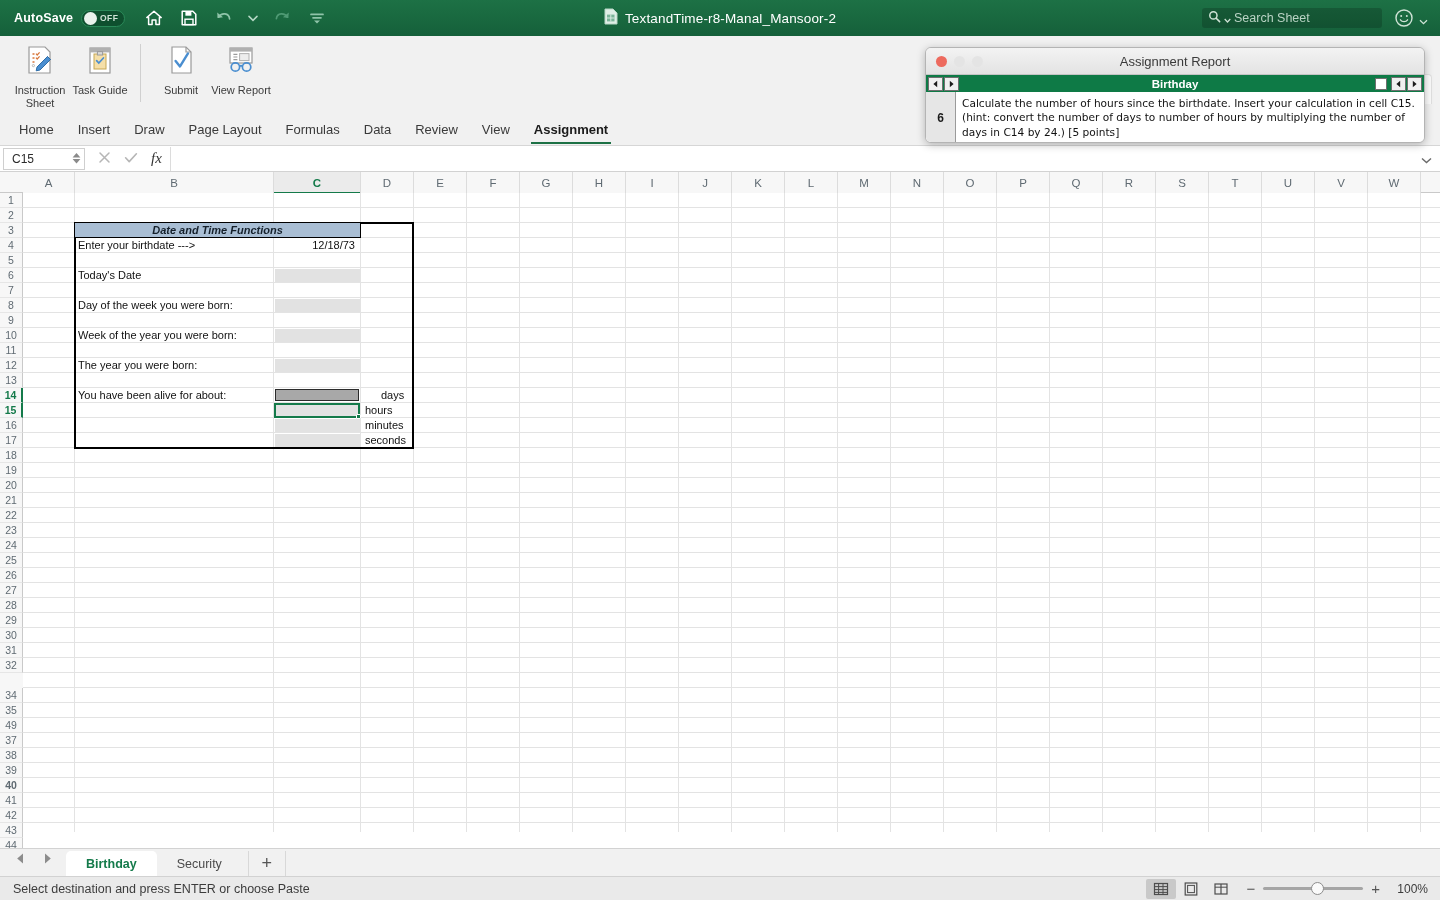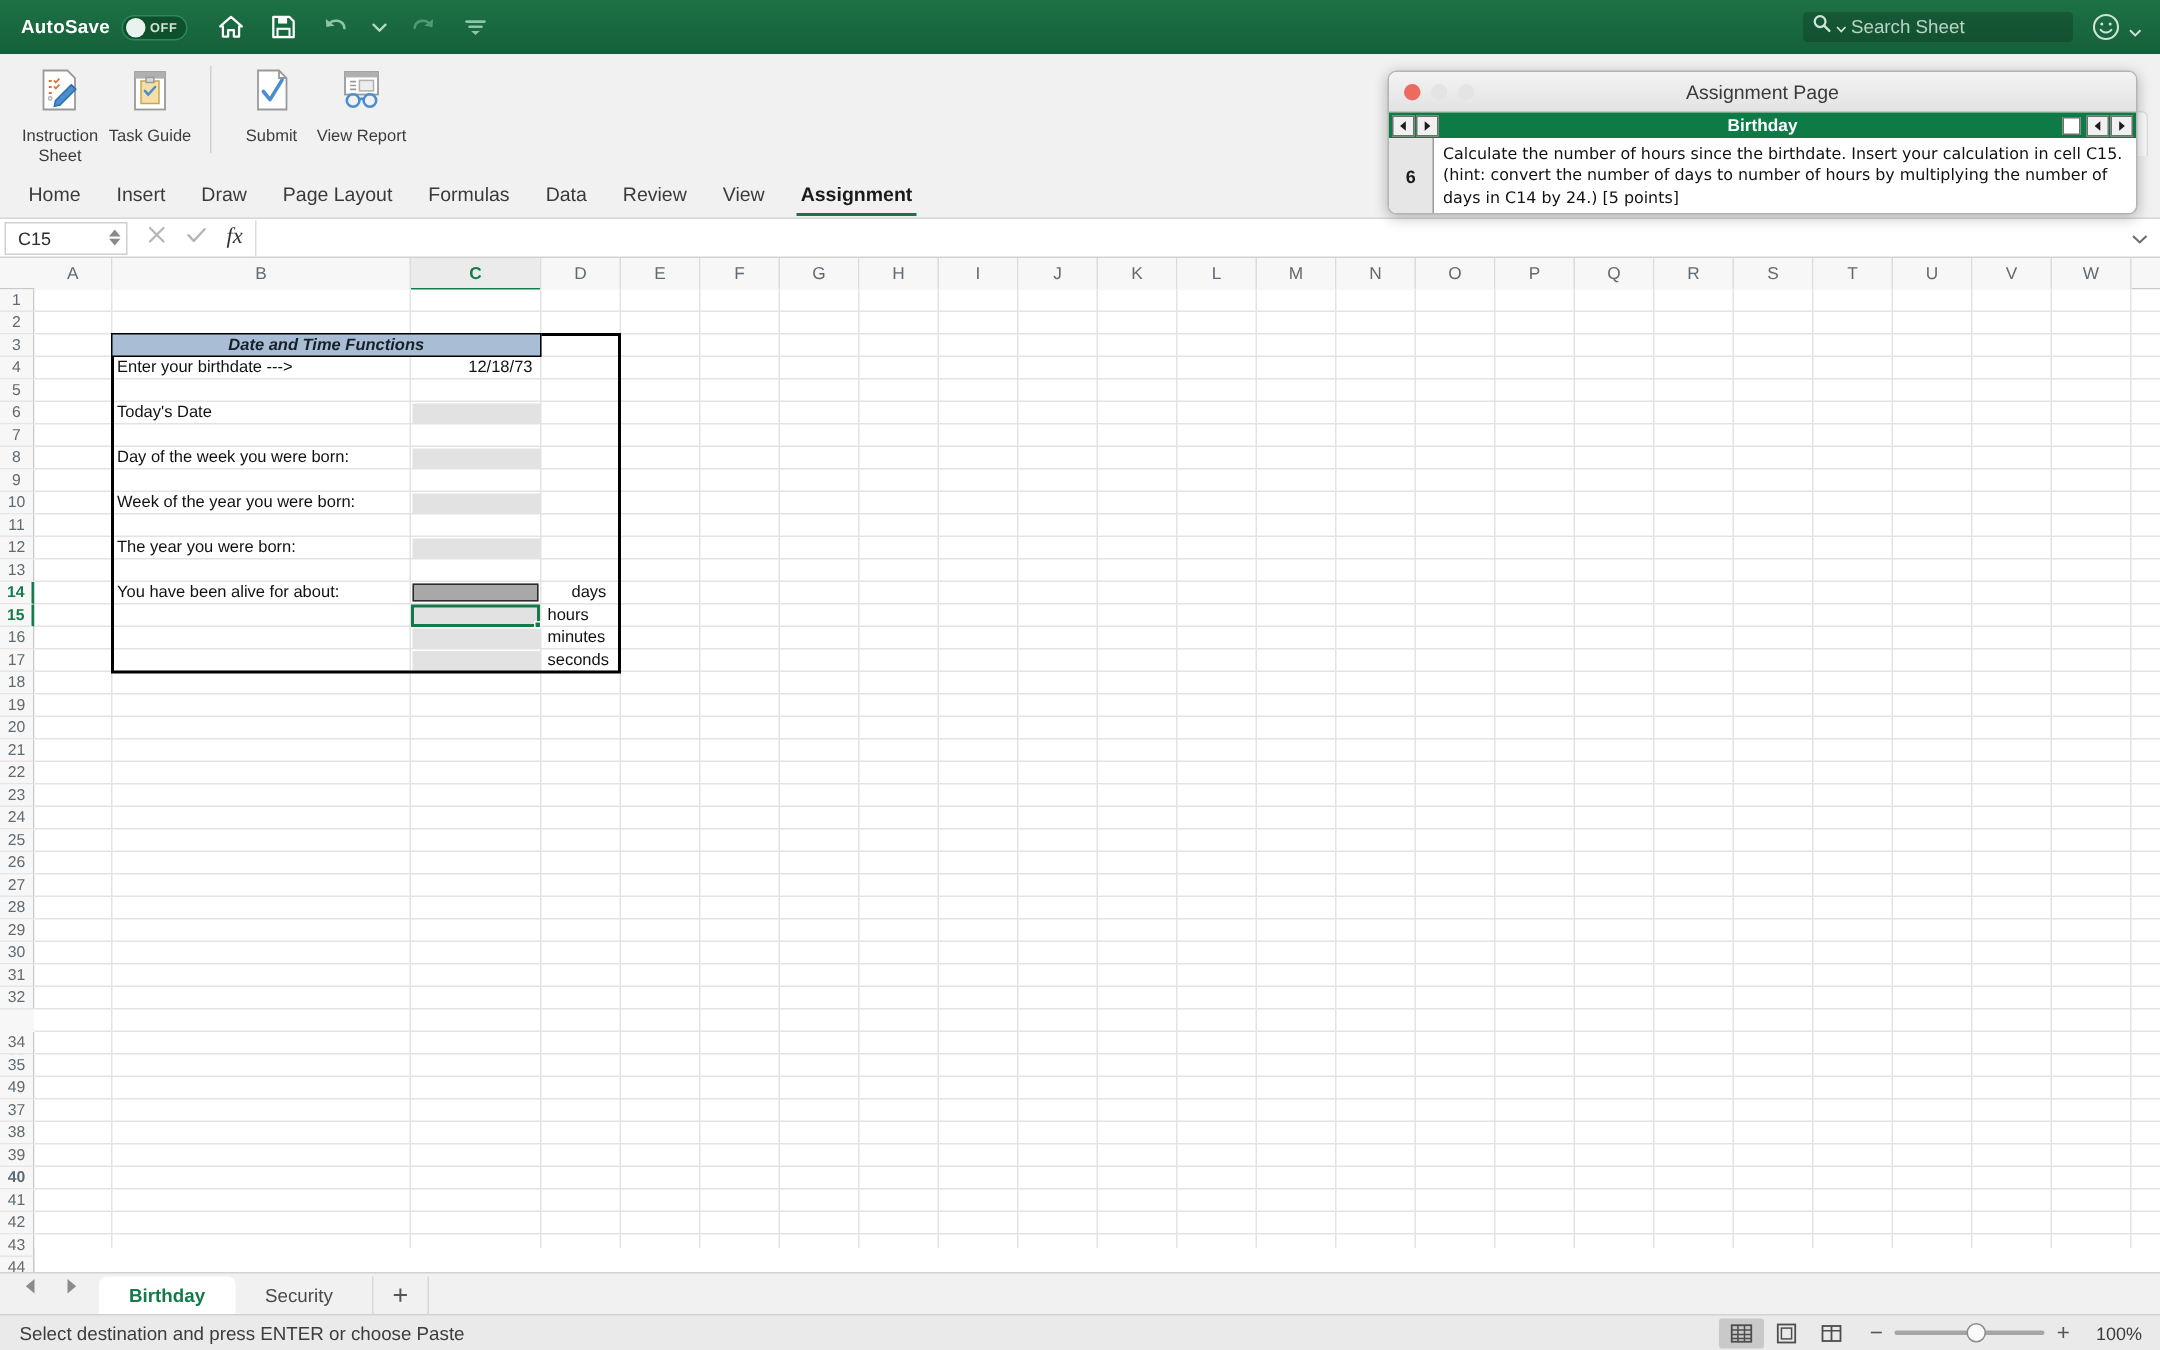--- a/index.html
+++ b/index.html
@@ -296,20 +296,30 @@
     </span>
     <span class="tb-icon">
       <svg width="18" height="14" viewBox="0 0 18 14">
           <path d="M3 3.4 H15" stroke="#8fc4a9" stroke-width="1.7" stroke-linecap="round"></path>
           <path d="M5 6.8 H13" stroke="#8fc4a9" stroke-width="1.7" stroke-linecap="round"></path>
           <path d="M6 9.6 L9 12.4 L12 9.6 Z" fill="#8fc4a9"></path>
         </svg>
     </span>
   </div>
 
+  <div id="doc-title">
+    <span>
+      <svg width="14" height="17" viewBox="0 0 14 17">
+          <path d="M1 1 H9 L13 5 V16 H1 Z" fill="#dfeee6" stroke="#b8d6c6" stroke-width="1"></path>
+          <rect x="3" y="6.6" width="7.5" height="6.8" fill="#7ab398"></rect>
+          <path d="M6.8 6.6 V13.4 M3 10 H10.5" stroke="#dfeee6" stroke-width=".9"></path>
+        </svg>
+    </span>
+    <span class="t">TextandTime-r8-Manal_Mansoor-2</span>
+  </div>
 
   <div id="search-sheet">
     <span>
       <svg width="13" height="13" viewBox="0 0 13 13">
           <circle cx="5.4" cy="5.4" r="3.6" fill="none" stroke="#cfe3d6" stroke-width="1.5"></circle>
           <path d="M8.2 8.2 L11.6 11.6" stroke="#cfe3d6" stroke-width="1.6" stroke-linecap="round"></path>
         </svg>
     </span>
     <span>
       <svg width="7" height="5" viewBox="0 0 7 5">
@@ -661,21 +671,21 @@
   </div>
 </div>
 
 <div id="taskwin">
   <div id="tw-title">
     <div class="tw-dots">
       <span class="tw-dot" style="background:#ed6a5e"></span>
       <span class="tw-dot" style="background:#e4e4e4"></span>
       <span class="tw-dot" style="background:#e4e4e4"></span>
     </div>
-    <span class="cap">Assignment Page</span>
+    <span class="cap">Assignment Report</span>
   </div>
 
   <div id="tw-bar">
     <span class="arrbox">
       <svg width="7" height="8" viewBox="0 0 7 8">
           <path d="M5.2 .8 L1.4 4 L5.2 7.2 Z" fill="#1b1b1b"></path>
         </svg>
     </span>
     <span class="arrbox" style="margin-left:1px">
       <svg width="7" height="8" viewBox="0 0 7 8">

